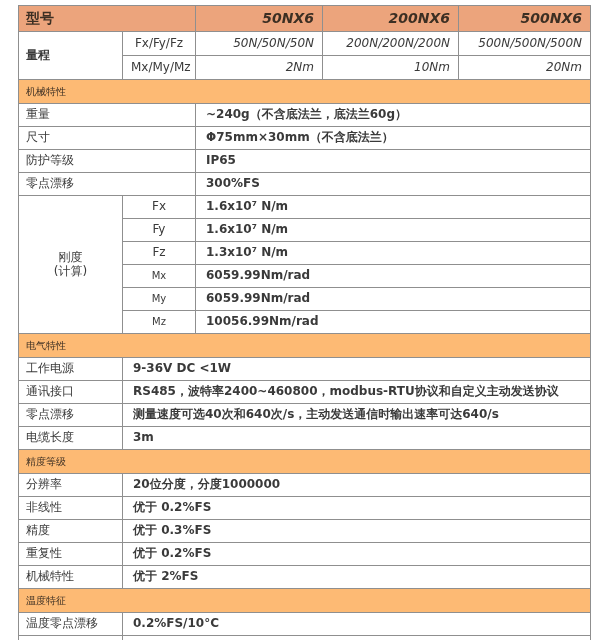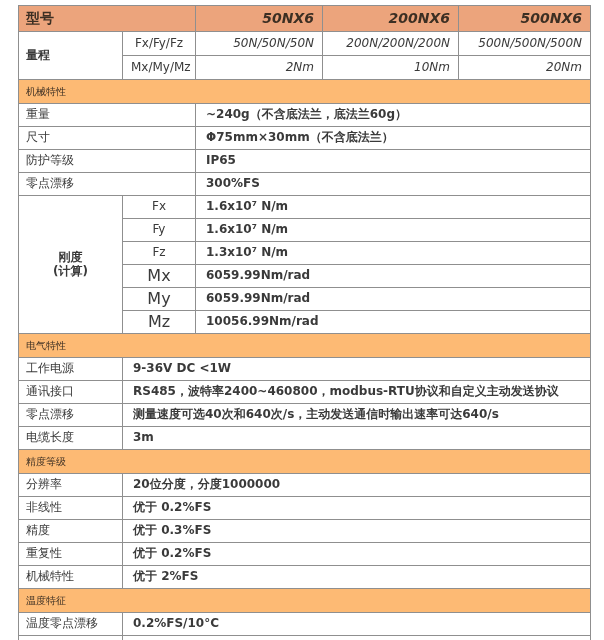--- a/index.html
+++ b/index.html
@@ -47,24 +47,24 @@
     background: #fdba74;
     font-weight: normal;
     color: #3c2f23;
     font-size: 10px;
     height: 21px;
   }
   td.center { text-align: right; font-style: italic; }
   td.label-cell { padding-left: 7px; }
   td.bold { font-weight: bold; }
   td.axis-f { text-align: center; border-radius: 10px; }
-  td.axis-m { text-align: center; font-size: 16px; }
+  td.axis-m { text-align: center; font-size: 10px; }
   td.stiff-label {
     text-align: center;
-    font-weight: bold;
+    font-weight: normal;
     white-space: normal;
   }
   td.value-cell { padding-left: 10px; font-weight: bold; }
   .line { display: block; }
 </style>
 </head>
 <body>
 
 <div class="page">
   <table class="spec-table">

